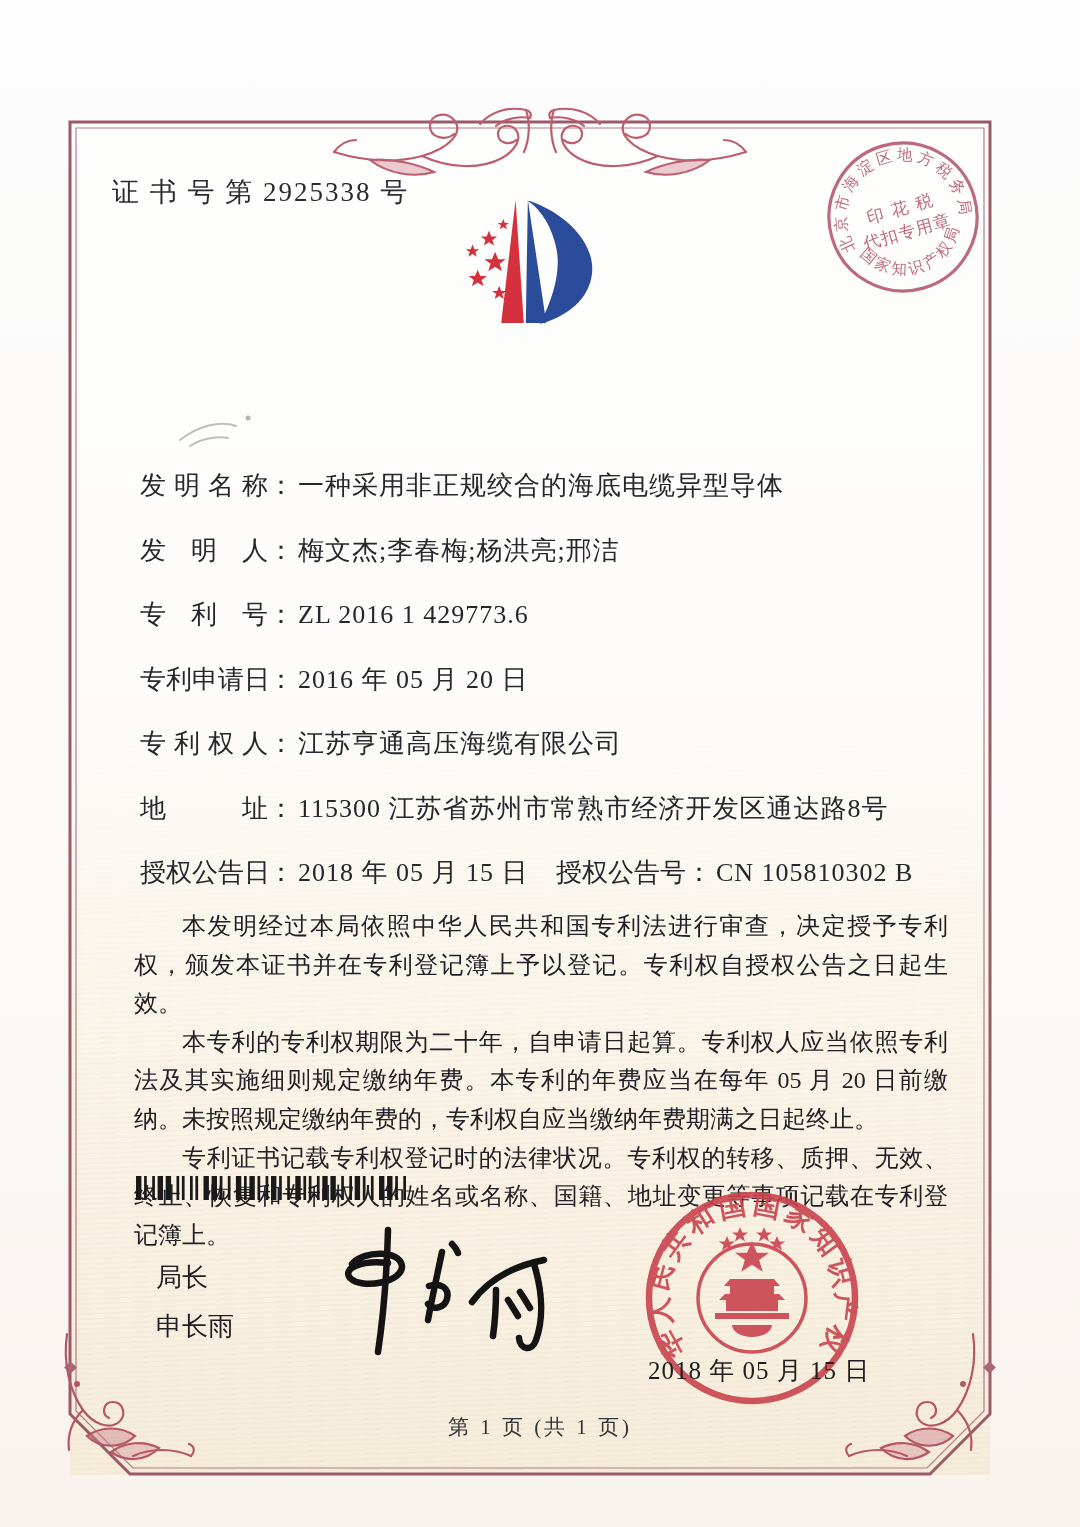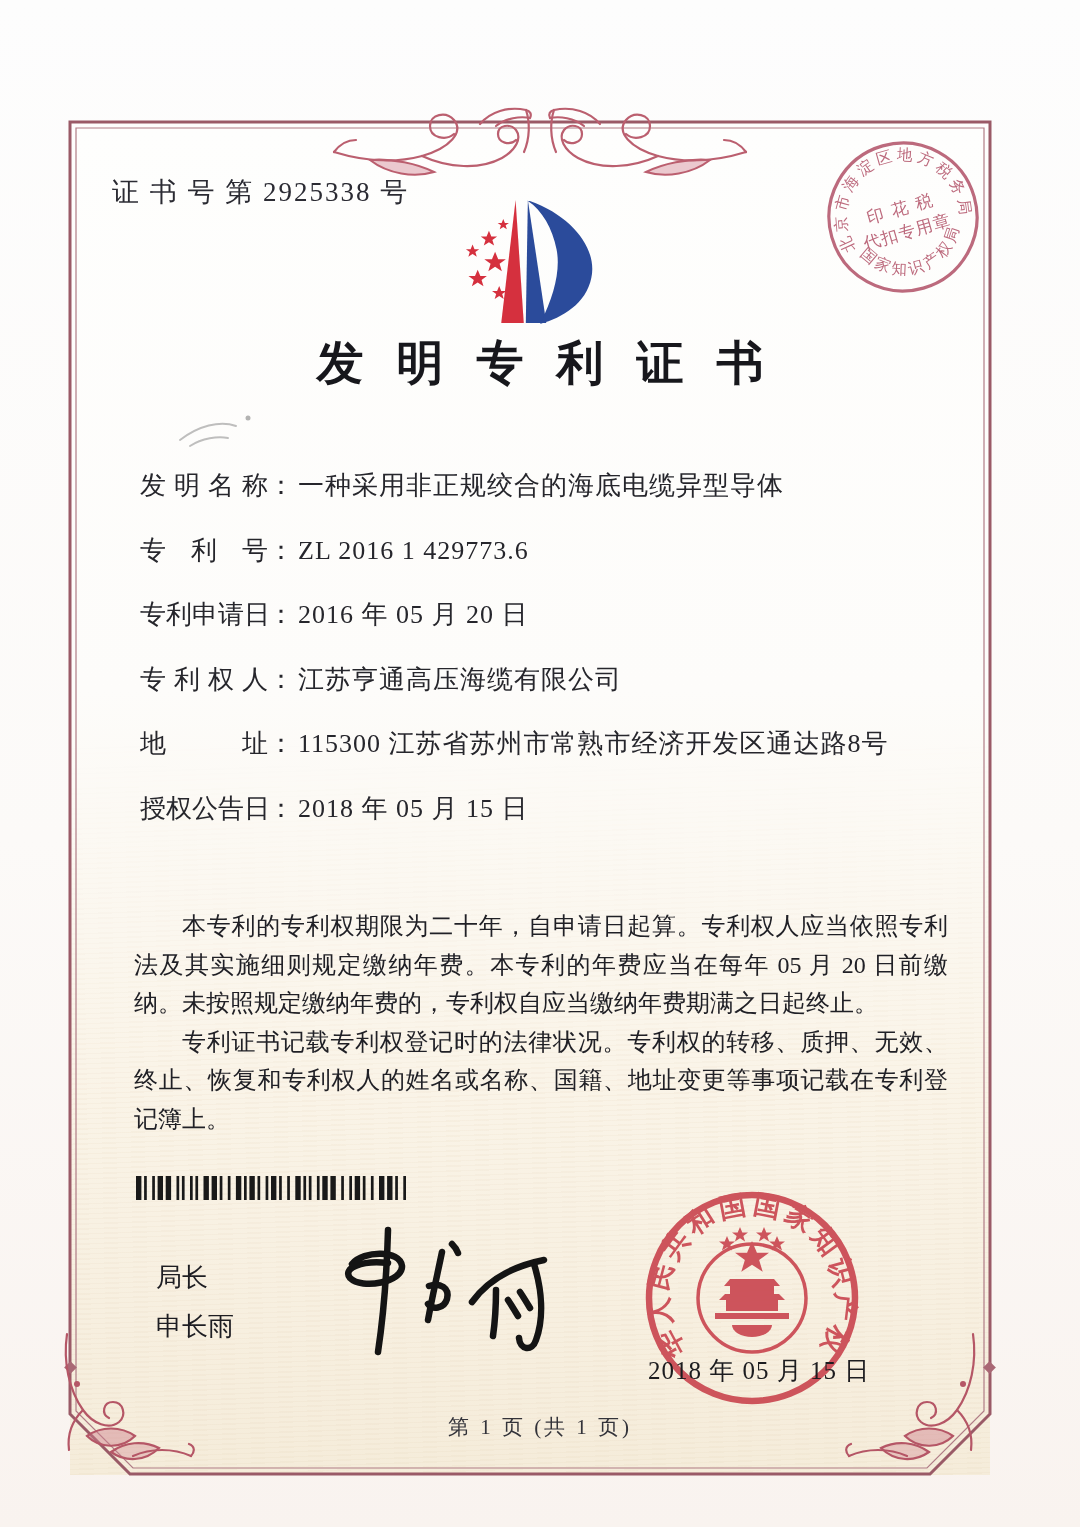--- a/index.html
+++ b/index.html
@@ -109,52 +109,58 @@
     <path d="M 74,2 L 72,122 L 92,122 Z" fill="#2b4b9b"></path>
     <path d="M 76,3 C 118,18 142,50 136,78 C 131,103 108,117 86,123 C 100,95 106,70 102,50 C 98,30 88,12 74,3 Z" fill="#2b4b9b"></path>
     <use href="#star" transform="translate(50,26) scale(0.55)" fill="#d5303e"></use>
     <use href="#star" transform="translate(36,40) scale(0.8)" fill="#d5303e"></use>
     <use href="#star" transform="translate(20,52) scale(0.65)" fill="#d5303e"></use>
     <use href="#star" transform="translate(42,63) scale(1.05)" fill="#d5303e"></use>
     <use href="#star" transform="translate(25,79) scale(0.9)" fill="#d5303e"></use>
     <use href="#star" transform="translate(46,93) scale(0.7)" fill="#d5303e"></use>
   </svg>
 
-  <div class="abs title">发明专利证书</div>
 
   <svg class="abs smudge" width="100" height="50" viewBox="0 0 100 50">
     <g fill="none" stroke="#8c8c8c" stroke-width="2" stroke-linecap="round">
       <path d="M 12,34 C 30,20 52,14 68,20"></path>
       <path d="M 22,40 C 34,32 50,30 60,32"></path>
     </g>
     <circle cx="80" cy="12" r="2.5" fill="#777"></circle>
   </svg>
 
   <div class="abs fields">
     <div class="frow">
       <span class="fl">发明名称</span><span class="fc">：</span><span class="fv">一种采用非正规绞合的海底电缆异型导体</span>
     </div>
     <div class="frow">
+      <span class="fl">发明人</span><span class="fc">：</span><span class="fv">梅文杰;李春梅;杨洪亮;邢洁</span>
+    </div>
+    <div class="frow">
       <span class="fl">专利号</span><span class="fc">：</span><span class="fv">ZL 2016 1 429773.6</span>
     </div>
     <div class="frow">
       <span class="fl">专利申请日</span><span class="fc">：</span><span class="fv">2016 年 05 月 20 日</span>
     </div>
     <div class="frow">
       <span class="fl">专利权人</span><span class="fc">：</span><span class="fv">江苏亨通高压海缆有限公司</span>
     </div>
     <div class="frow">
       <span class="fl">地址</span><span class="fc">：</span><span class="fv">115300 江苏省苏州市常熟市经济开发区通达路8号</span>
     </div>
     <div class="frow">
       <span class="fl">授权公告日</span><span class="fc">：</span><span class="fv">2018 年 05 月 15 日</span>
+      <span class="second">
+        <span class="fl2">授权公告号</span><span class="fc">：</span><span class="fv">CN 105810302 B</span>
+      </span>
     </div>
   </div>
 
   <div class="abs paras">
+    <p>本发明经过本局依照中华人民共和国专利法进行审查，决定授予专利权，颁发本证书并在专利登记簿上予以登记。专利权自授权公告之日起生效。</p>
     <p>本专利的专利权期限为二十年，自申请日起算。专利权人应当依照专利法及其实施细则规定缴纳年费。本专利的年费应当在每年 05 月 20 日前缴纳。未按照规定缴纳年费的，专利权自应当缴纳年费期满之日起终止。</p>
     <p>专利证书记载专利权登记时的法律状况。专利权的转移、质押、无效、终止、恢复和专利权人的姓名或名称、国籍、地址变更等事项记载在专利登记簿上。</p>
   </div>
 
   <svg class="abs" style="left:136px;top:1166px" width="278" height="24" viewBox="0 0 278 24" id="barcode-svg">
       <rect x="0" y="0" width="5.4" height="24" fill="#191919"></rect>
       <rect x="8.100000000000001" y="0" width="2.7" height="24" fill="#191919"></rect>
       <rect x="16.200000000000003" y="0" width="2.7" height="24" fill="#191919"></rect>
       <rect x="21.6" y="0" width="5.4" height="24" fill="#191919"></rect>
       <rect x="29.7" y="0" width="5.4" height="24" fill="#191919"></rect>

